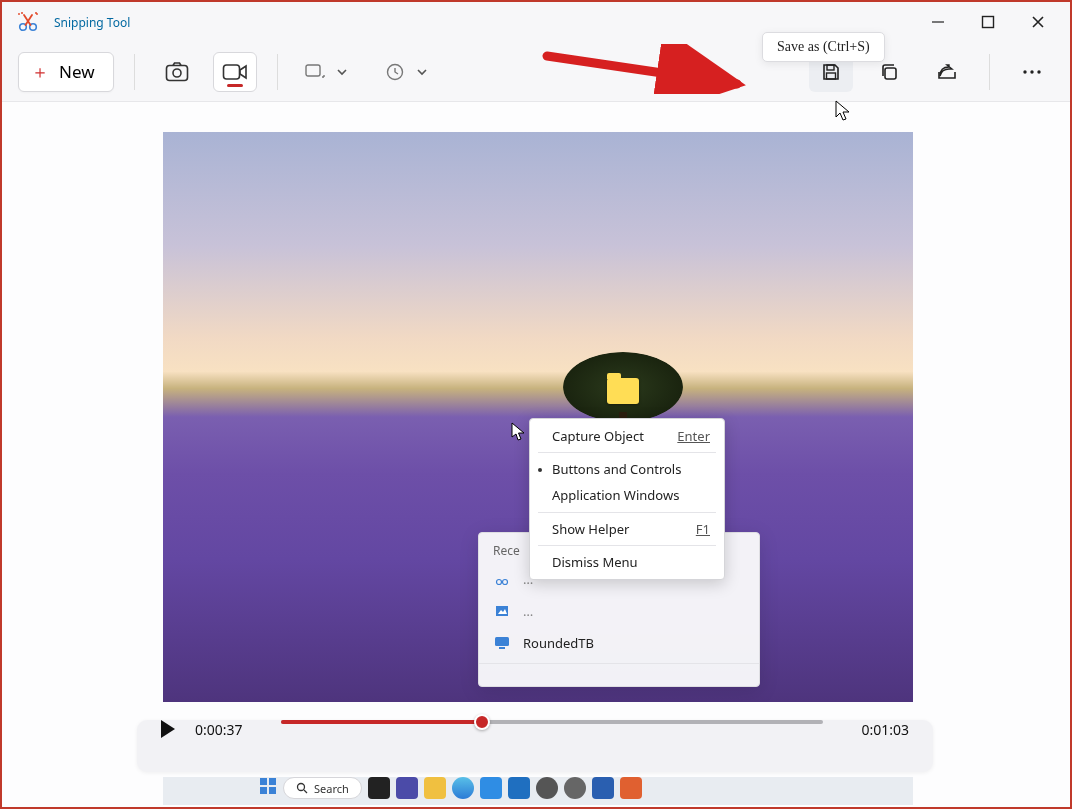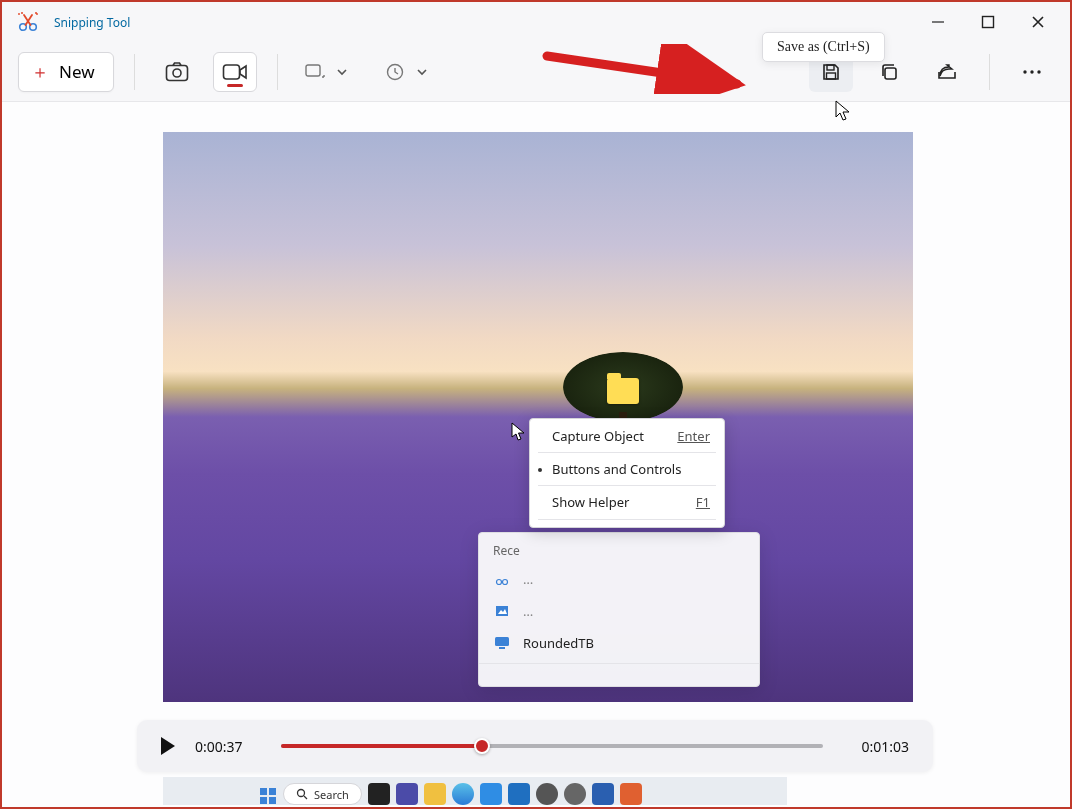--- a/index.html
+++ b/index.html
@@ -172,21 +172,20 @@
 
   
   .playbar {
     position:absolute;
     left:135px; right:137px;
     bottom:35px;
     height:52px;
     background:#f2f2f5;
     border-radius:10px;
     display:flex;
-    align-items:center;
     padding:0 24px;
     gap:20px;
     box-shadow:0 1px 4px rgba(0,0,0,0.06);
     z-index:60;
   }
   .play-tri{
     width:0;height:0;
     border-left:14px solid #111;
     border-top:9px solid transparent;
     border-bottom:9px solid transparent;
@@ -205,25 +204,25 @@
     position:absolute; top:50%; left:37%;
     transform:translate(-50%,-50%);
     width:16px;height:16px; border-radius:50%;
     background:#c62828; border:2px solid #fff;
     box-shadow:0 1px 3px rgba(0,0,0,0.3);
   }
 
   
   .taskbar{
     position:absolute;
-    left:161px; width:624px;
+    left:161px; width:750px;
     bottom:2px;
     height:28px;
     background:#e8ecf1;
-    display:flex; align-items:flex-end; gap:6px;
+    display:flex; align-items:flex-start; gap:6px;
     padding:0 20px 0 96px;
     z-index:10;
   }
   .pill{
     background:#fff; border:1px solid #d6d6da; border-radius:14px;
     height:22px; display:flex; align-items:center; gap:6px;
     padding:0 12px; font-size:11px; color:#333;
   }
   .tb-ico{ width:22px;height:22px; border-radius:4px; display:flex;align-items:center;justify-content:center;}
 
@@ -382,26 +381,34 @@
       <div class="ctx-item">
           <span>Capture Object</span>
           <span class="sc">Enter</span>
         </div>
       <div class="ctx-sep"></div>
       <div class="ctx-item" style="position:relative;">
           <span class="ctx-dot"></span>
           <span>Buttons and Controls</span>
           <span></span>
         </div>
+      <div class="ctx-item">
+          <span>Application Windows</span>
+          <span></span>
+        </div>
       <div class="ctx-sep"></div>
       <div class="ctx-item">
           <span>Show Helper</span>
           <span class="sc">F1</span>
         </div>
       <div class="ctx-sep"></div>
+      <div class="ctx-item">
+          <span>Dismiss Menu</span>
+          <span></span>
+        </div>
     </div>
 
     <div class="panel">
       <div class="section-label">Rece</div>
       <div class="row">
         <span class="mini-icon">
             <svg width="14" height="14">
               <circle cx="4" cy="10" r="2.5" fill="none" stroke="#3b82d6" stroke-width="1.2"></circle>
               <circle cx="10" cy="10" r="2.5" fill="none" stroke="#3b82d6" stroke-width="1.2"></circle>
             </svg>

